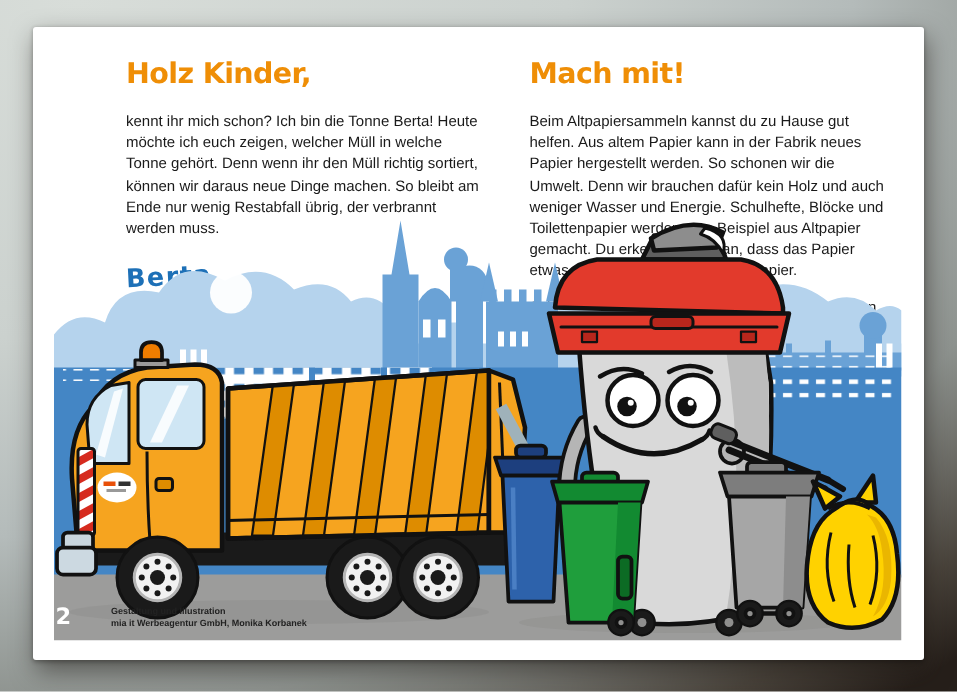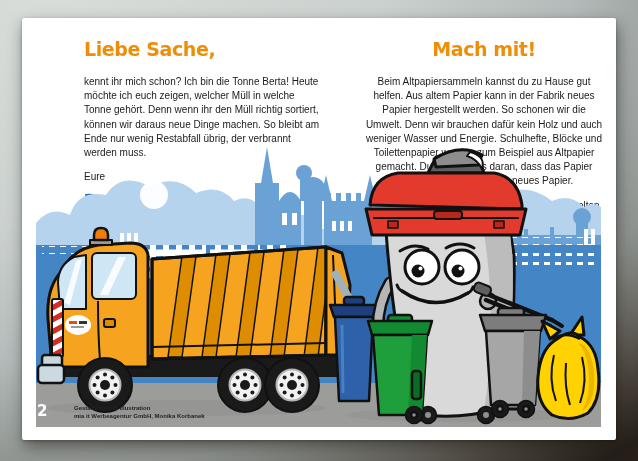--- a/index.html
+++ b/index.html
@@ -9,21 +9,21 @@
     background: radial-gradient(135% 130% at 8% 0%,
       #d8ddd9 0%, #cbd1ce 38%, #b4bbba 60%, #8e938f 78%, #4a443c 92%, #261f1a 100%);
   }
   .page{
     position:absolute;left:22px;top:18px;width:594px;height:422px;
     background:#ffffff;border-radius:2px;
     box-shadow:2px 7px 16px rgba(25,20,15,0.5), 0 1px 3px rgba(0,0,0,0.3);
   }
   .col{position:absolute;top:20px;width:238px;color:#1a1a1a;}
   .col-left{left:62px;}
-  .col-right{left:343px;text-align:center;}
+  .col-right{left:331px;}
   .col h1{
     margin:0 0 15px 0;font-family:"DejaVu Sans", sans-serif;
     font-size:19px;font-weight:bold;letter-spacing:-0.4px;color:#ef8e06;
   }
   .col p{margin:0 0 10px 0;font-size:10px;line-height:1.42;}
   .closing{margin:2px 0 0 0 !important;}
   .signature{
     display:inline-block;margin-top:5px;color:#1d70b7;
     font-family:"DejaVu Sans", sans-serif;font-size:17px;font-weight:bold;
     letter-spacing:1px;transform:rotate(-3deg);
@@ -37,23 +37,22 @@
     position:absolute;left:52px;top:386px;color:#222222;
     font-size:6px;line-height:1.4;font-weight:bold;
   }
 </style>
 </head>
 <body>
 
 <div class="page">
 
   <div class="col col-left">
-    <h1>Liebe Sache,</h1>
+    <h1>Holz Kinder,</h1>
     <p>kennt ihr mich schon? Ich bin die Tonne Berta! Heute möchte ich euch zeigen, welcher Müll in welche Tonne gehört. Denn wenn ihr den Müll richtig sortiert, können wir daraus neue Dinge machen. So bleibt am Ende nur wenig Restabfall übrig, der verbrannt werden muss.</p>
-    <p class="closing">Eure</p>
     <span class="signature">Berta</span>
   </div>
 
   <div class="col col-right">
     <h1>Mach mit!</h1>
     <p>Beim Altpapiersammeln kannst du zu Hause gut helfen. Aus altem Papier kann in der Fabrik neues Papier hergestellt werden. So schonen wir die Umwelt. Denn wir brauchen dafür kein Holz und auch weniger Wasser und Energie. Schulhefte, Blöcke und Toilettenpapier werden zum Beispiel aus Altpapier gemacht. Du erkennst es daran, dass das Papier etwas dunkler ist als ganz neues Papier.</p>
     <p>Schneide die Papierabfälle entlang der gestrichelten Linie aus und klebe sie auf die blaue Papiertonne!</p>
   </div>
 
   <svg class="illu" viewBox="0 0 565 284" xmlns="http://www.w3.org/2000/svg">

